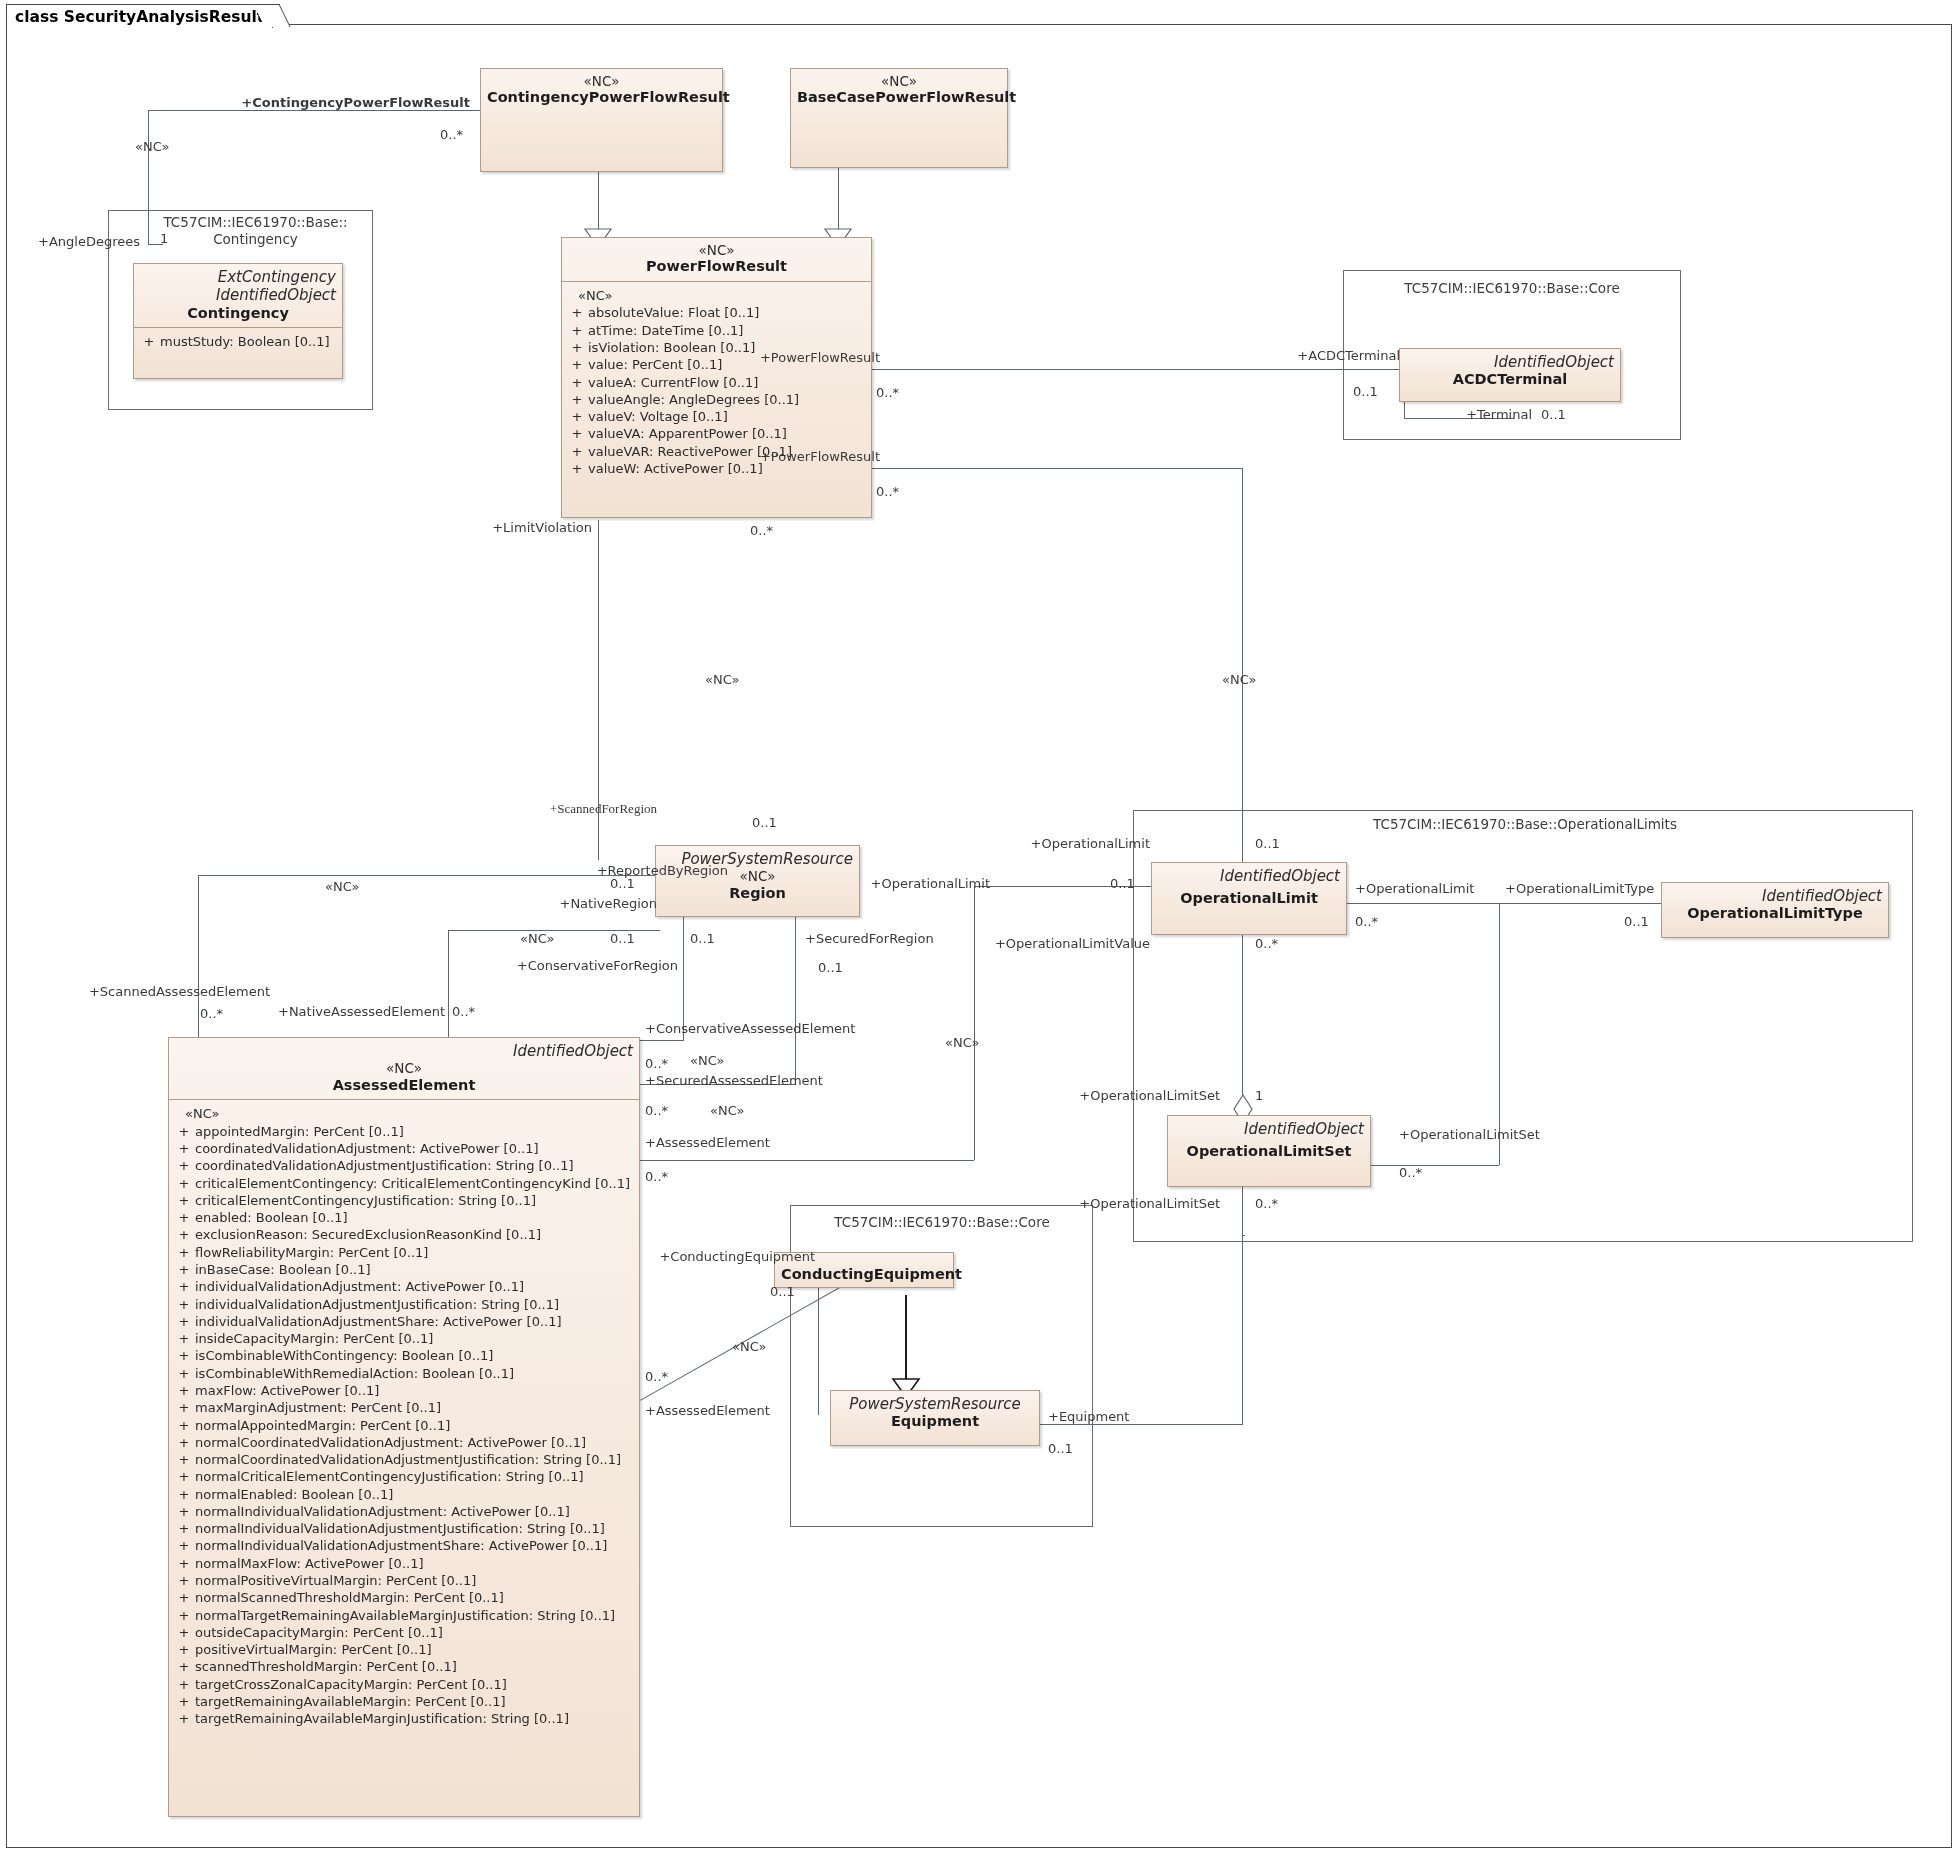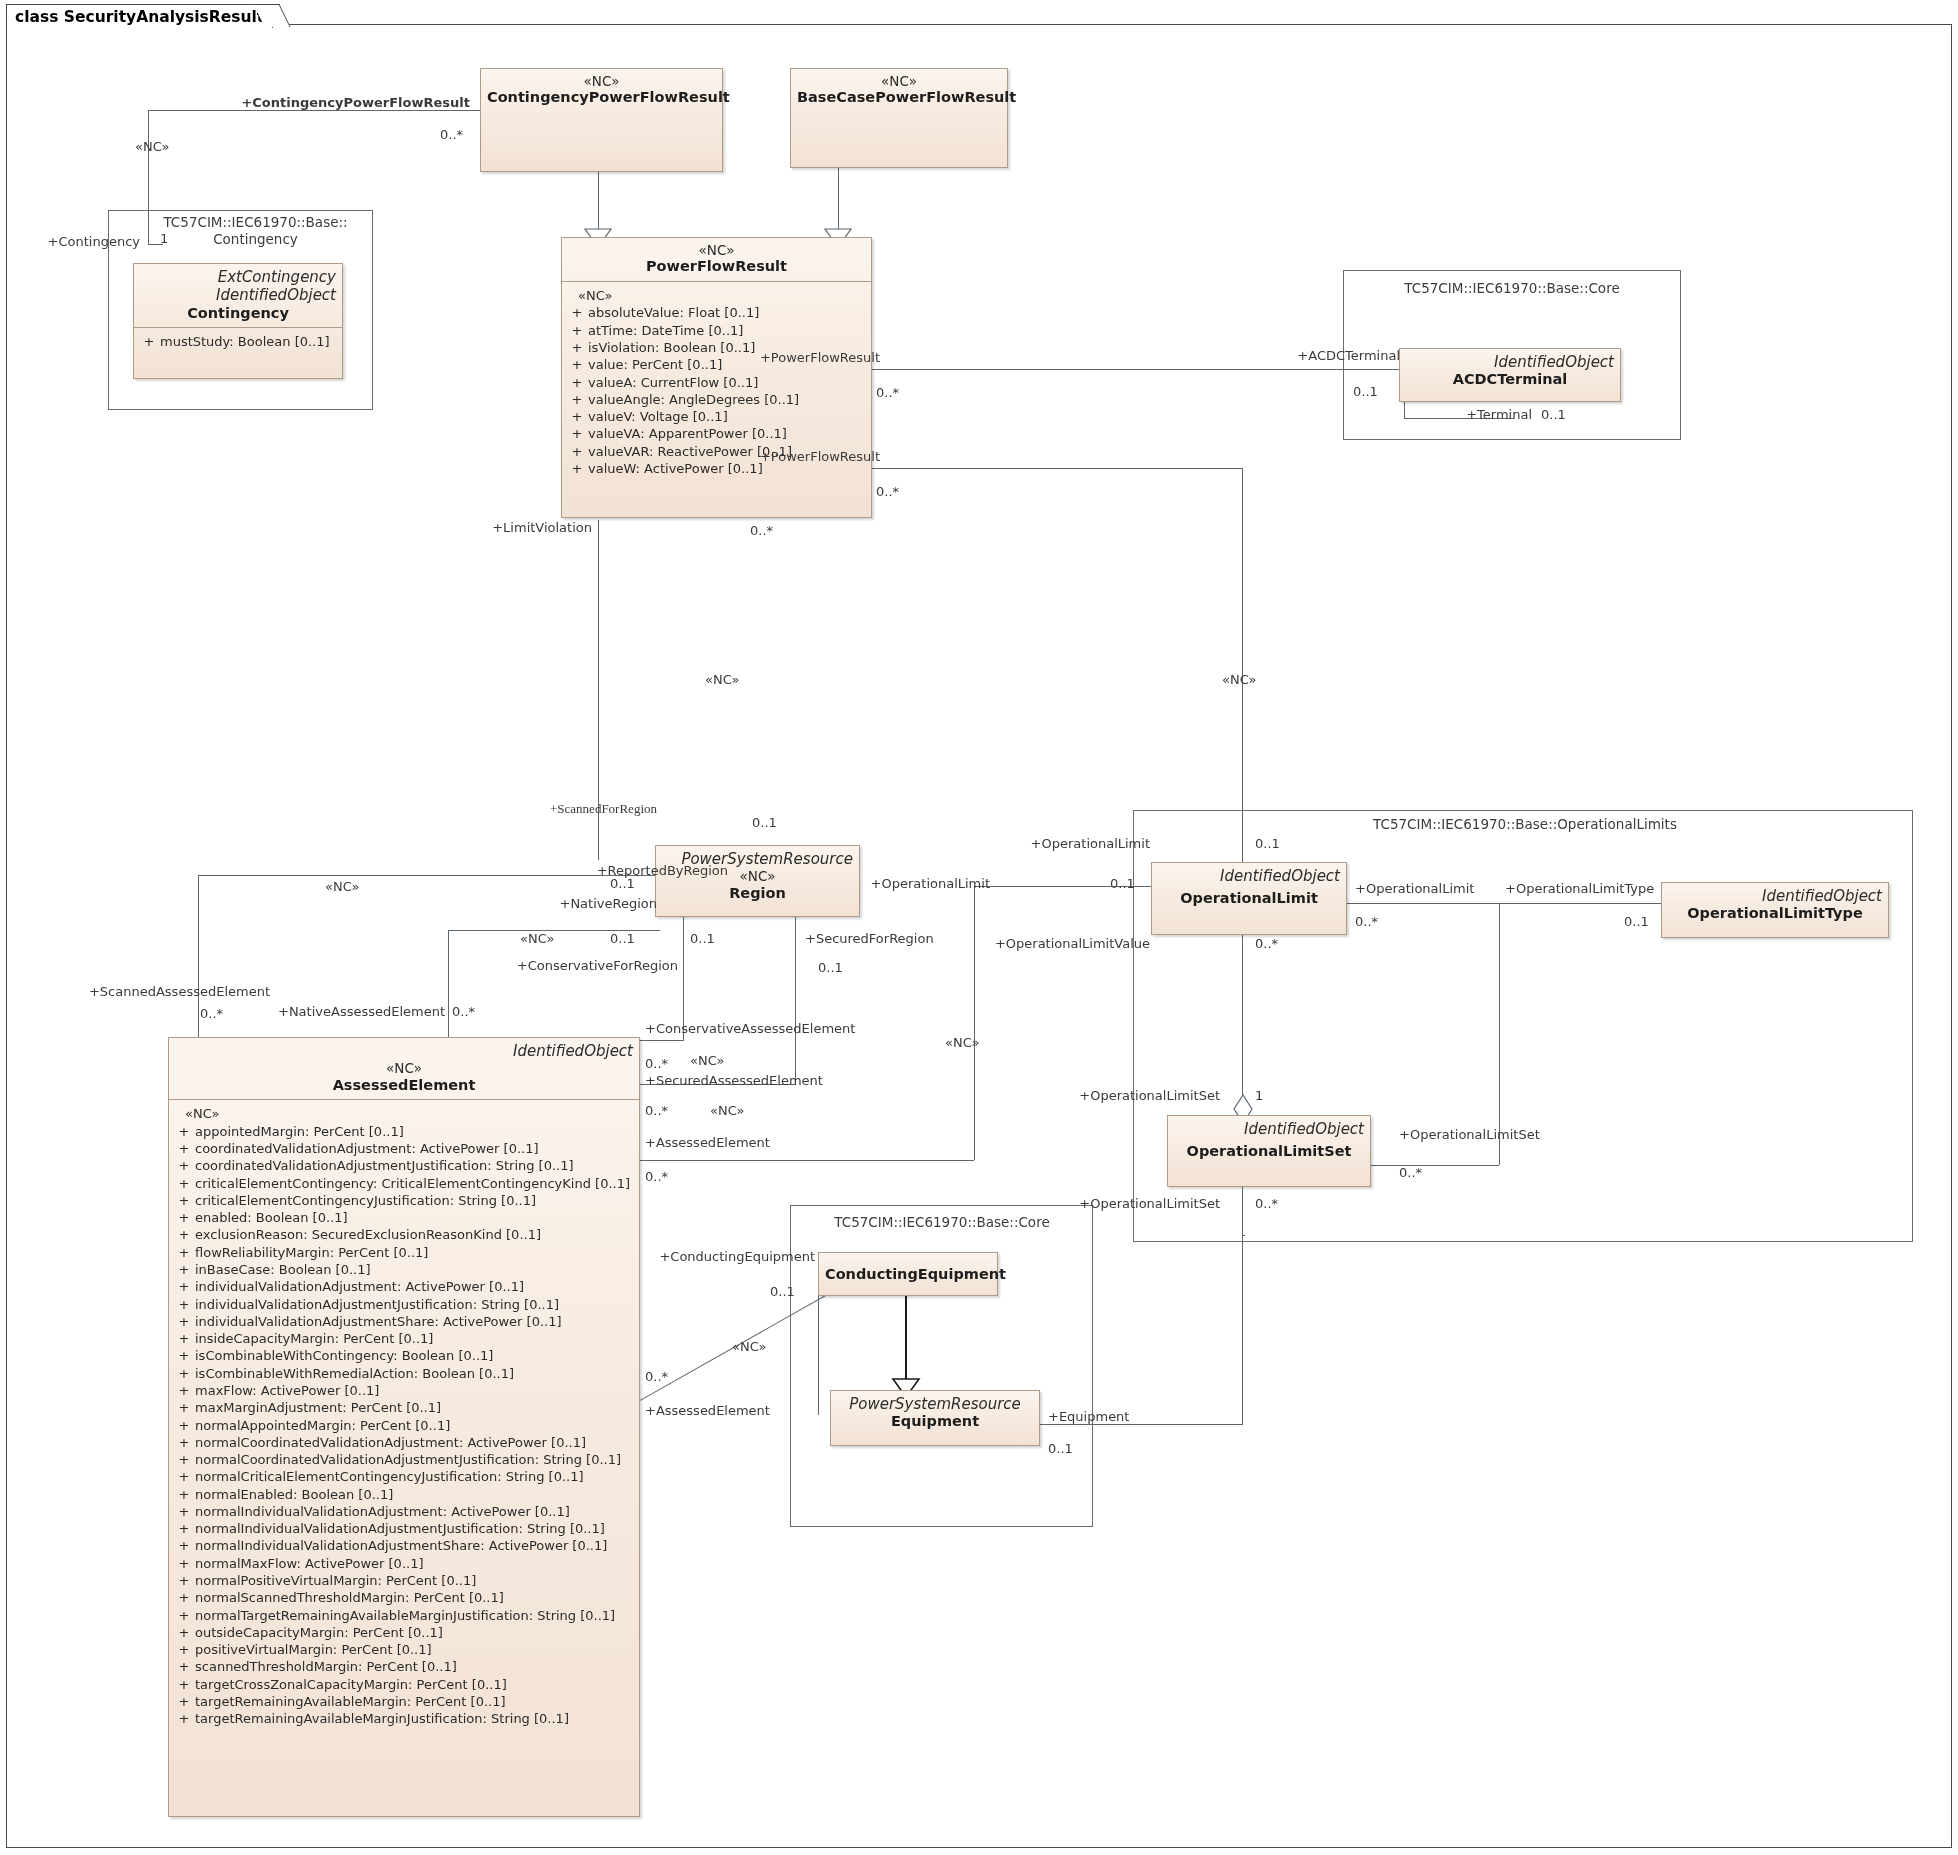--- a/index.html
+++ b/index.html
@@ -269,21 +269,21 @@
     </div>
   </div>
 
   <div class="cls" style="left:1167px;top:1115px;width:204px;height:72px;">
     <div class="hdr right">
       <span class="parent">IdentifiedObject</span>
       <span class="nm" style="text-align:center;display:block;margin-top:5px;">OperationalLimitSet</span>
     </div>
   </div>
 
-  <div class="cls" style="left:818px;top:1252px;width:180px;height:44px;">
+  <div class="cls" style="left:774px;top:1252px;width:180px;height:36px;">
     <div class="hdr">
       <span class="nm" style="margin-top:9px;">ConductingEquipment</span>
     </div>
   </div>
 
   <div class="cls" style="left:830px;top:1390px;width:210px;height:56px;">
     <div class="hdr">
       <span class="parent">PowerSystemResource</span>
       <span class="nm">Equipment</span>
     </div>
@@ -437,21 +437,21 @@
       <div class="row">
           <span class="vis">+</span>
           <span class="txt">targetRemainingAvailableMarginJustification: String [0..1]</span>
         </div>
     </div>
   </div>
 
   <div class="el r" style="left:180px;top:96px;width:290px;font-weight:bold;">+ContingencyPowerFlowResult</div>
   <div class="el" style="left:440px;top:128px;">0..*</div>
   <div class="el" style="left:135px;top:140px;">«NC»</div>
-  <div class="el r" style="left:0px;top:235px;width:140px;">+Contingency</div>
+  <div class="el r" style="left:0px;top:235px;width:140px;">+AngleDegrees</div>
   <div class="el" style="left:160px;top:232px;">1</div>
 
   <div class="el r" style="left:750px;top:351px;width:130px;">+PowerFlowResult</div>
   <div class="el" style="left:876px;top:386px;">0..*</div>
   <div class="el r" style="left:1195px;top:349px;width:205px;">+ACDCTerminal</div>
   <div class="el" style="left:1353px;top:385px;">0..1</div>
   <div class="el r" style="left:1320px;top:408px;width:212px;">+Terminal</div>
   <div class="el" style="left:1541px;top:408px;">0..1</div>
 
   <div class="el r" style="left:750px;top:450px;width:130px;">+PowerFlowResult</div>

